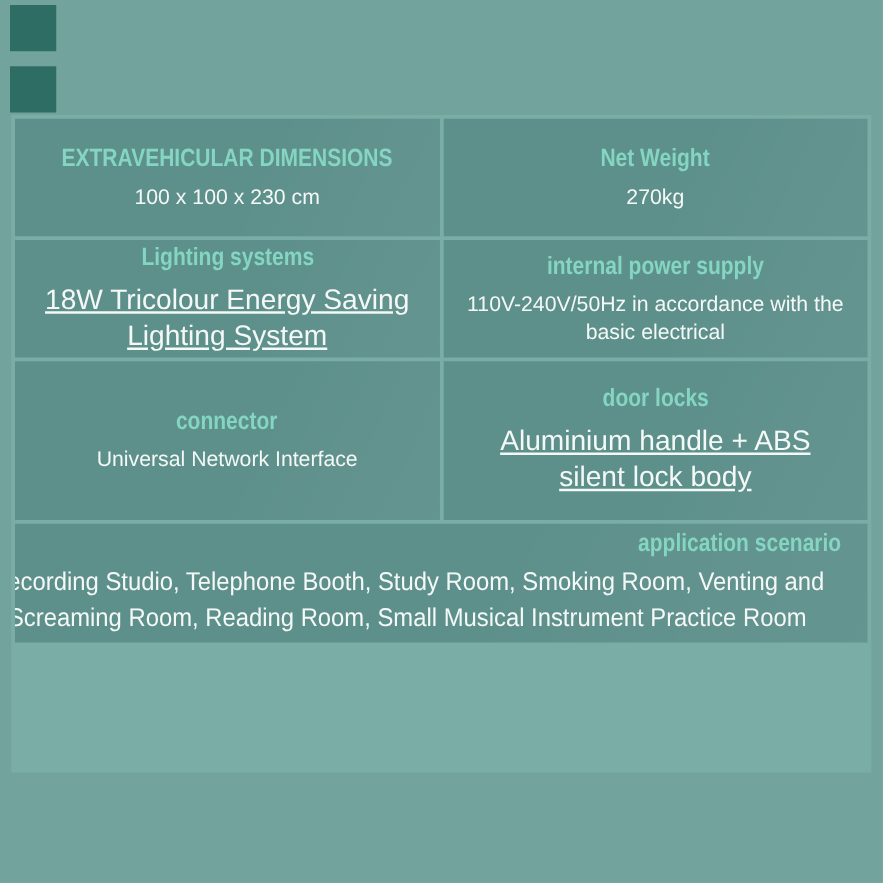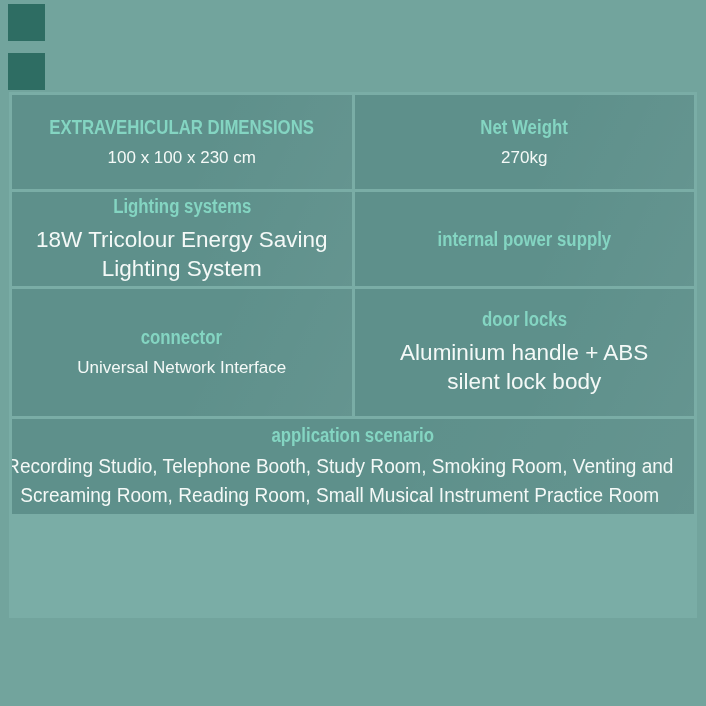--- a/index.html
+++ b/index.html
@@ -34,21 +34,21 @@
     background:var(--cell,#5e908b);
     background-image:linear-gradient(115deg, rgba(255,255,255,0.00) 55%, rgba(255,255,255,0.045));
     display:flex;flex-direction:column;
     align-items:center;justify-content:center;
     text-align:center;
     padding:2px 10px;
     box-sizing:border-box;
     gap:9px;
     overflow:hidden;
   }
-  .cell.span2{grid-column:1 / -1;padding:2px 6px;gap:6px;}
+  .cell.span2{grid-column:1 / -1;padding:2px 6px;gap:6px;align-items:flex-end;}
 
   .cell-header{
     color:var(--head,#84d5c2);
     font-weight:700;
     font-size:20px;
     letter-spacing:0px;
     transform:scaleX(0.84);
     transform-origin:50% 50%;
     white-space:nowrap;
     line-height:1.1;
@@ -61,21 +61,21 @@
   }
   
   .cell-body.cond{
     font-size:20.5px;
     width:108%;
     margin-left:-4%;
     transform:scaleX(0.93);
     transform-origin:50% 50%;
     line-height:1.38;
   }
-  .cell-body.sm{font-size:22.5px;}
+  .cell-body.sm{font-size:22.5px;text-decoration:underline;}
   .cell-body.w260{max-width:262px;}
 </style>
 </head>
 <body style="--page-bg: #72a49d; --cell: #5e908b; --border: #7aada6; --head: #84d5c2; --bodytx: #f4f9f7; --sq: #2e6d63;">
 
 <div class="stage">
 
   <div class="deco-square sq1"></div>
   <div class="deco-square sq2"></div>
 
@@ -90,20 +90,21 @@
       <div class="cell-header">Net Weight</div>
       <div class="cell-body">270kg</div>
     </div>
     <div class="cell">
       <div class="cell-header">Lighting systems</div>
       <div class="cell-body sm">18W Tricolour Energy Saving Lighting System</div>
     </div>
 
     <div class="cell">
       <div class="cell-header">internal power supply</div>
+      <div class="cell-body">110V-240V/50Hz in accordance with the basic electrical</div>
     </div>
 
     <div class="cell">
       <div class="cell-header">connector</div>
       <div class="cell-body">Universal Network Interface</div>
     </div>
     <div class="cell">
       <div class="cell-header">door locks</div>
       <div class="cell-body sm w260">Aluminium handle + ABS silent lock body</div>
     </div>

